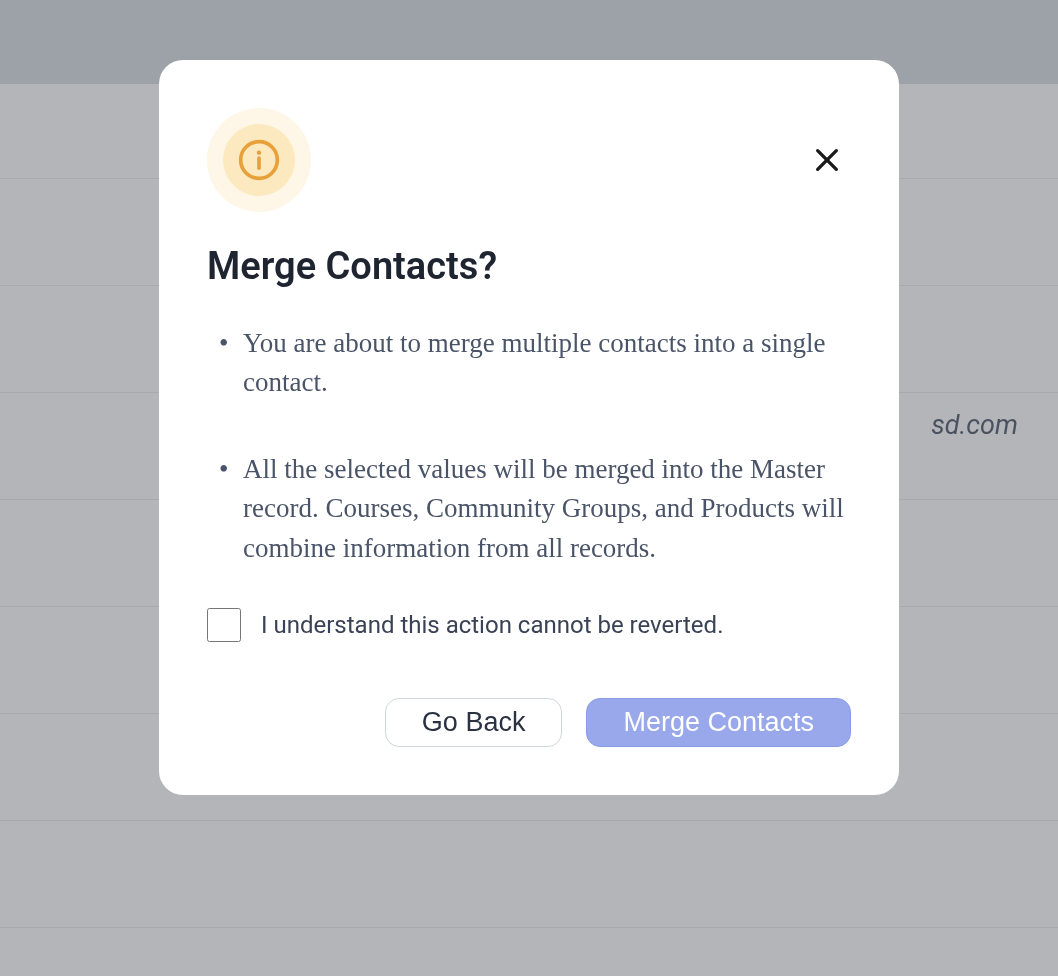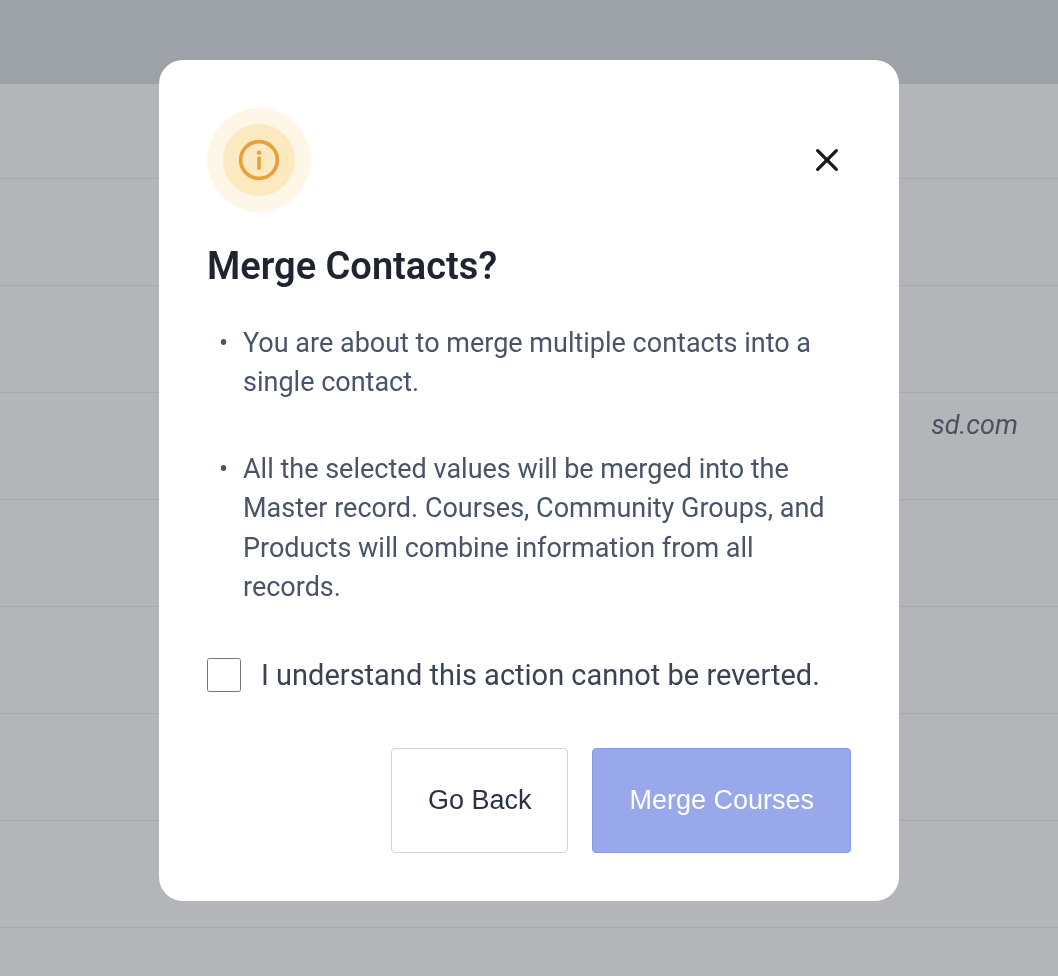--- a/index.html
+++ b/index.html
@@ -123,21 +123,22 @@
     
     .modal-title {
       font-size: 38px;
       font-weight: 600;
       color: #1e2430;
       margin-bottom: 36px;
     }
     
     .bullet-list {
       list-style: none;
-      margin-bottom: 51px;
+      margin-bottom: 40px;
+      font-family: Liberation Serif, serif;
     }
     
     .bullet-item {
       position: relative;
       padding-left: 36px;
       font-size: 27px;
       line-height: 1.45;
       color: #4a5468;
       margin-bottom: 48px;
     }
@@ -166,35 +167,35 @@
       width: 34px;
       height: 34px;
       border: 2px solid #d0d5dd;
       border-radius: 8px;
       background: #ffffff;
       cursor: pointer;
       flex-shrink: 0;
     }
     
     .confirm-label {
-      font-size: 29px;
+      font-size: 24px;
       color: #3a4355;
     }
     
     .button-row {
       display: flex;
       justify-content: flex-end;
       gap: 24px;
     }
     
     .btn {
-      padding: 36px 36px;
+      padding: 8px 36px;
       font-size: 27px;
       font-weight: 500;
-      border-radius: 4px;
+      border-radius: 14px;
       cursor: pointer;
       border: none;
     }
     
     .btn-secondary {
       background: #ffffff;
       color: #2a3142;
       border: 1.5px solid #d0d5dd;
     }
     
@@ -250,17 +251,17 @@
       <li class="bullet-item">All the selected values will be merged into the Master record. Courses, Community Groups, and Products will combine information from all records.</li>
     </ul>
 
     <div class="confirm-row">
       <input type="checkbox" class="checkbox" style="">
       <label class="confirm-label">I understand this action cannot be reverted.</label>
     </div>
 
     <div class="button-row">
       <button class="btn btn-secondary">Go Back</button>
-      <button class="btn btn-primary">Merge Courses</button>
+      <button class="btn btn-primary">Merge Contacts</button>
     </div>
 
   </div>
 </div>
 
 </body></html>

